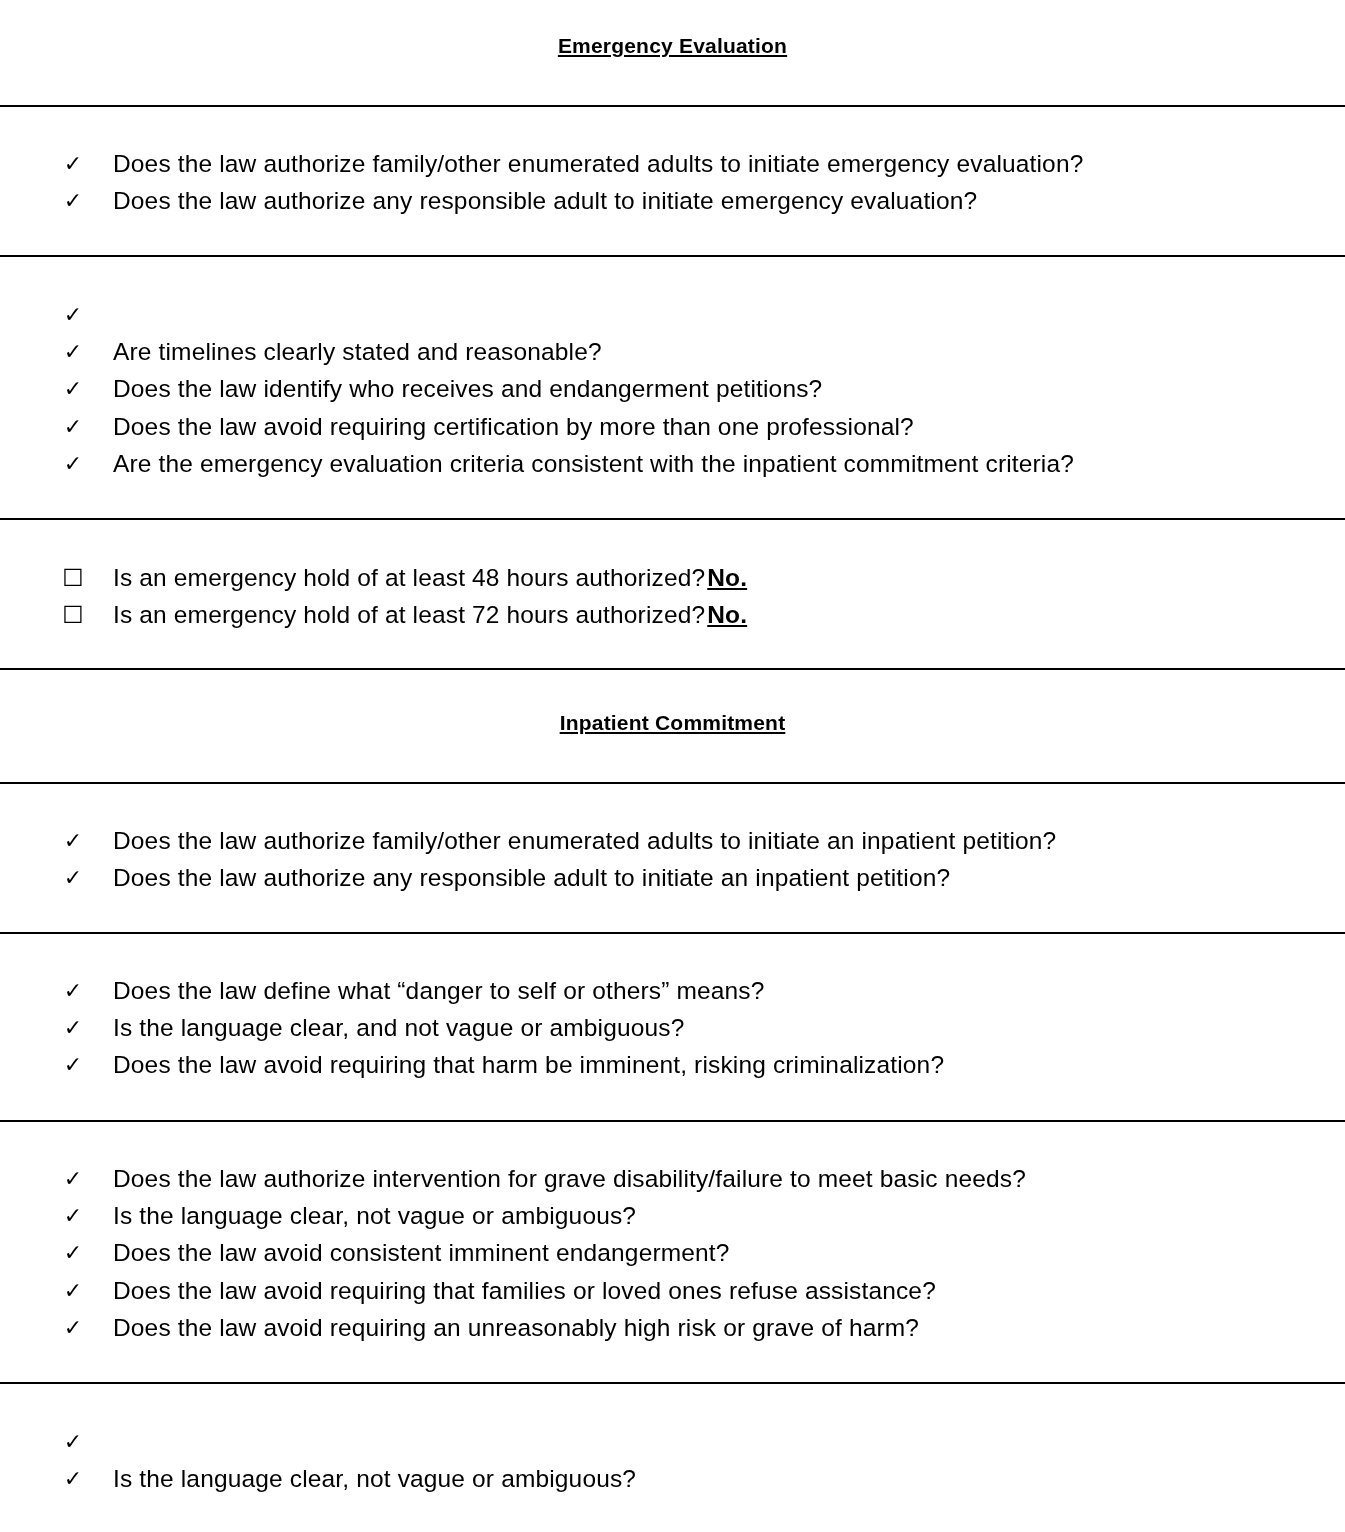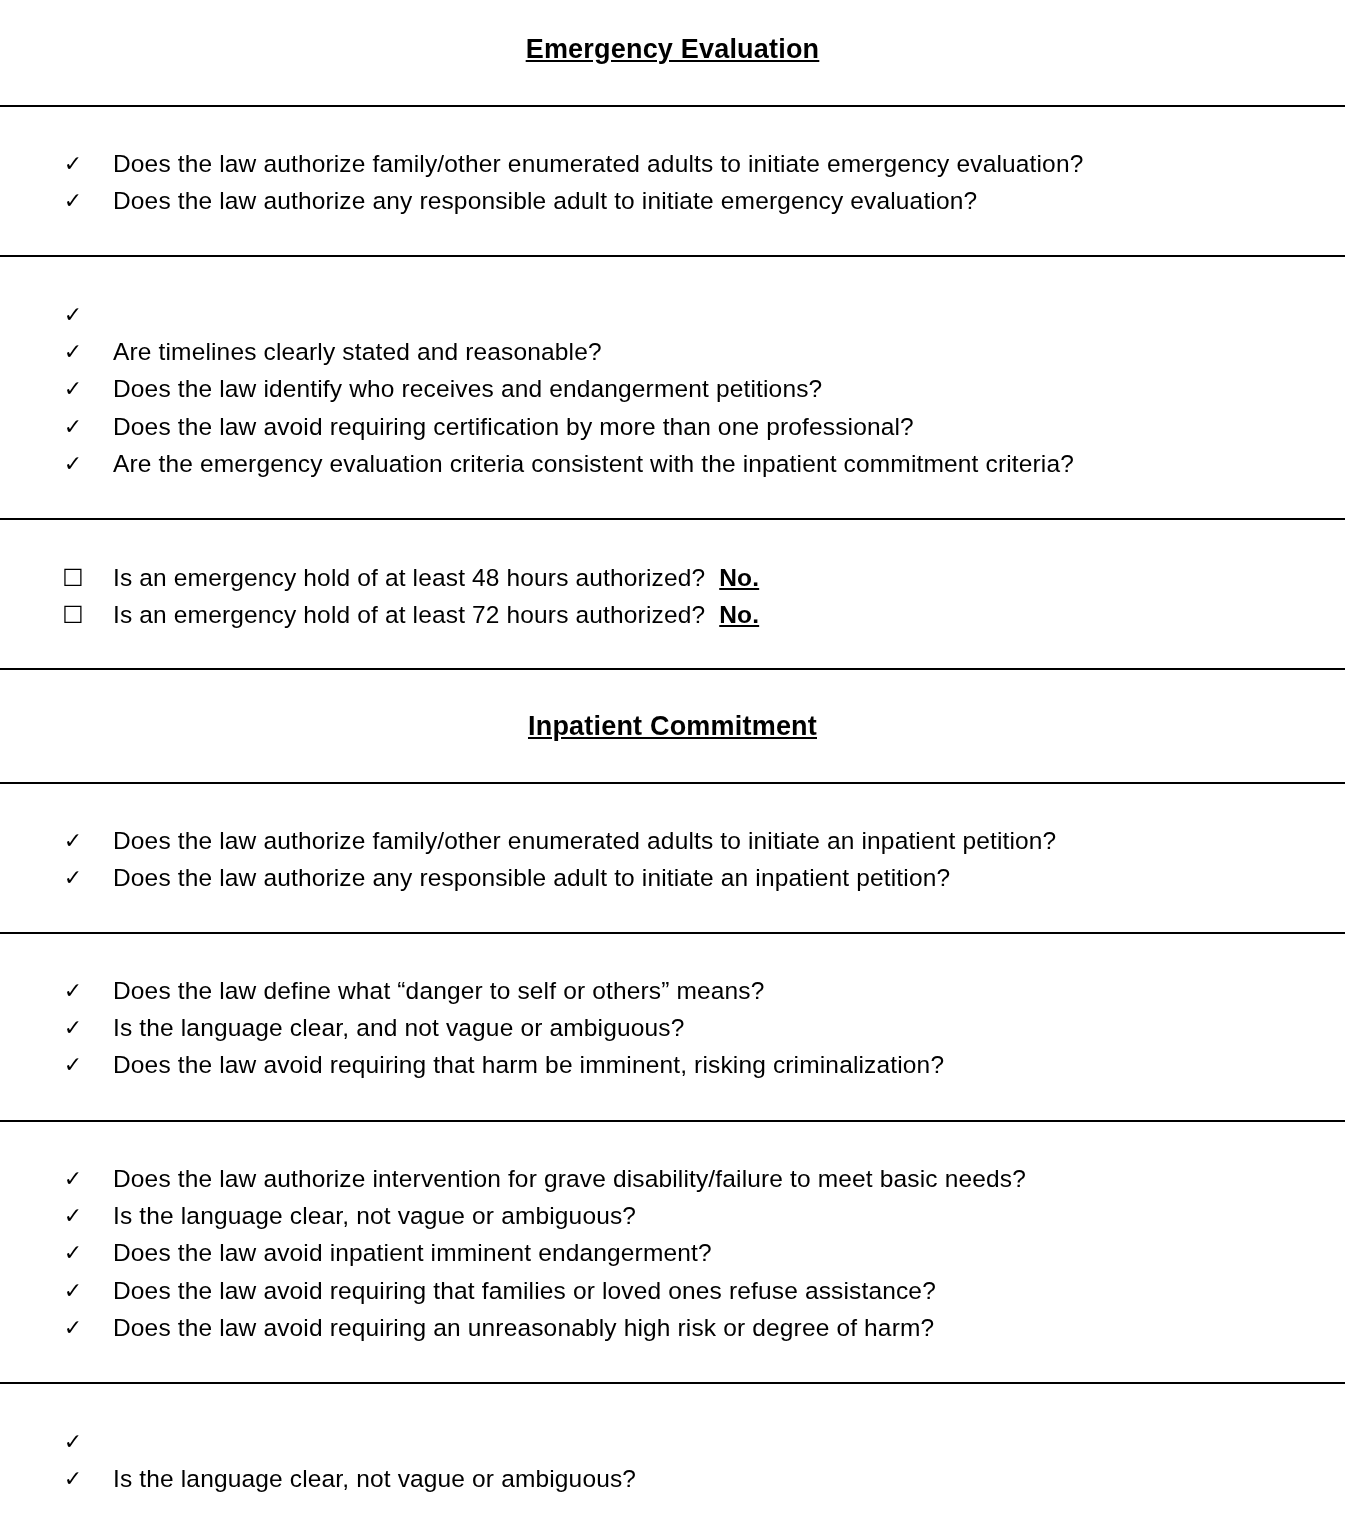--- a/index.html
+++ b/index.html
@@ -3,41 +3,41 @@
   <meta charset="utf-8">
   <style>
     html, body { margin: 0; padding: 0; background: #ffffff; }
     body {
       width: 1345px; height: 1532px; position: relative; overflow: hidden;
       font-family: "Liberation Sans", "DejaVu Sans", sans-serif;
       color: #000000;
     }
     .title {
       position: absolute; left: 0; width: 1345px; text-align: center;
-      font-weight: bold; text-decoration: underline; font-size: 27px;
+      font-weight: bold; text-decoration: underline; font-size: 21px;
       letter-spacing: 0.2px;
     }
     .rule {
       position: absolute; left: 0; width: 1345px; height: 0;
       border-top: 2px solid #000000;
     }
     .group { position: absolute; left: 0; width: 1345px; }
     .item {
       position: relative; height: 37.3px; display: flex; align-items: center;
       font-size: 24.5px; white-space: nowrap; letter-spacing: 0.15px;
     }
     .mark {
       position: absolute; left: 60px; width: 26px; text-align: center;
       font-size: 22px;
     }
     .mark.box {
       font-size: 24px;
     }
     .text { position: absolute; left: 113px; }
-    .answer { font-weight: bold; text-decoration: underline; margin-left: 14px; text-align: right; }
+    .answer { font-weight: bold; text-decoration: underline; margin-left: 2px; text-align: right; }
   </style>
 </head>
 <body>
 
 <div class="title" style="top:34px;">Emergency Evaluation</div>
 <div class="rule" style="top:105px;"></div>
 
 <div class="group" style="top:145px;">
   <div class="item">
     <span class="mark">✓</span>
@@ -120,29 +120,29 @@
   <div class="item">
     <span class="mark">✓</span>
     <span class="text">Does the law authorize intervention for grave disability/failure to meet basic needs?</span>
   </div>
   <div class="item">
     <span class="mark">✓</span>
     <span class="text">Is the language clear, not vague or ambiguous?</span>
   </div>
   <div class="item">
     <span class="mark">✓</span>
-    <span class="text">Does the law avoid inpatient imminent endangerment?</span>
+    <span class="text">Does the law avoid consistent imminent endangerment?</span>
   </div>
   <div class="item">
     <span class="mark">✓</span>
     <span class="text">Does the law avoid requiring that families or loved ones refuse assistance?</span>
   </div>
   <div class="item">
     <span class="mark">✓</span>
-    <span class="text">Does the law avoid requiring an unreasonably high risk or degree of harm?</span>
+    <span class="text">Does the law avoid requiring an unreasonably high risk or grave of harm?</span>
   </div>
 </div>
 <div class="rule" style="top:1382px;"></div>
 
 <div class="group" style="top:1423px;">
   <div class="item">
     <span class="mark">✓</span>
   </div>
   <div class="item">
     <span class="mark">✓</span>

